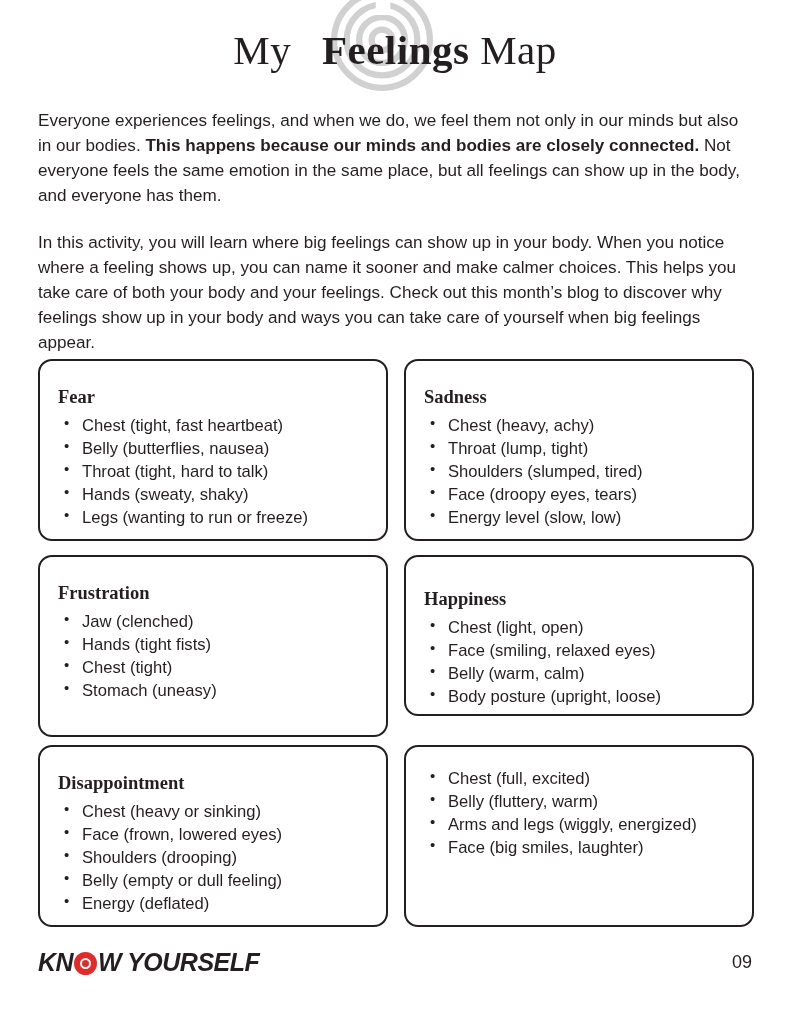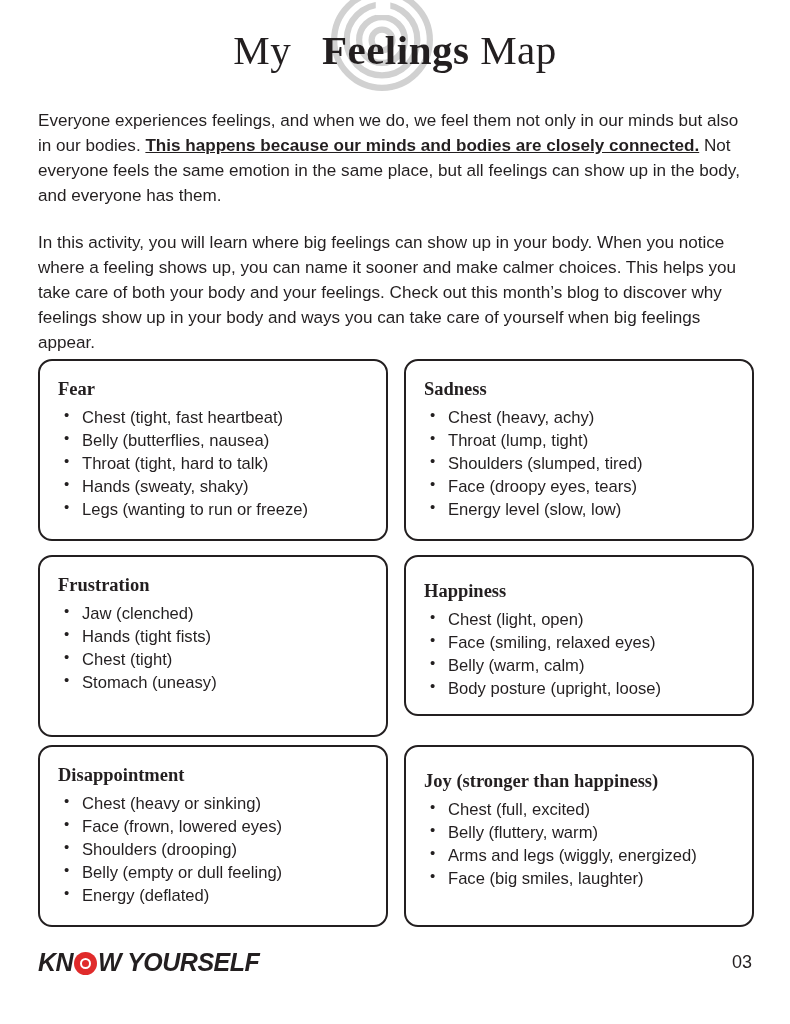--- a/index.html
+++ b/index.html
@@ -56,40 +56,39 @@
     width: 716px;
   }
   .intro p {
     margin: 0 0 21px 0;
     font-size: 17.1px;
     line-height: 1.47;
     color: #231f20;
   }
   .intro p b {
     font-weight: bold;
-    text-decoration: underline;
   }
 
   
   .cards {
     position: absolute;
     left: 38px;
     top: 359px;
     width: 716px;
   }
   .card {
     position: absolute;
     box-sizing: border-box;
     border: 2.2px solid #231f20;
     border-radius: 14px;
     background: #ffffff;
     padding: 14px 16px 12px 16px;
   }
   .card h3 {
-    margin: 4px 0 6px 2px;
+    margin: 12px 0 6px 2px;
     font-family: "Liberation Serif", serif;
     font-size: 18.5px;
     font-weight: bold;
     color: #231f20;
   }
   .card ul {
     margin: 0;
     padding: 0;
     list-style: none;
   }
@@ -244,27 +243,26 @@
     <ul>
       <li>Chest (heavy or sinking)</li>
       <li>Face (frown, lowered eyes)</li>
       <li>Shoulders (drooping)</li>
       <li>Belly (empty or dull feeling)</li>
       <li>Energy (deflated)</li>
     </ul>
   </div>
 
   <div class="card" id="card-joy">
-    <h3>Joy (stronger than happiness)</h3>
     <ul>
       <li>Chest (full, excited)</li>
       <li>Belly (fluttery, warm)</li>
       <li>Arms and legs (wiggly, energized)</li>
       <li>Face (big smiles, laughter)</li>
     </ul>
   </div>
 
 </div>
 
 <div class="footer">
   <div class="logo"><span>KN</span><span class="o-mark"></span><span>W YOURSELF</span></div>
-  <div class="page-num">03</div>
+  <div class="page-num">09</div>
 </div>
 
 </body></html>

